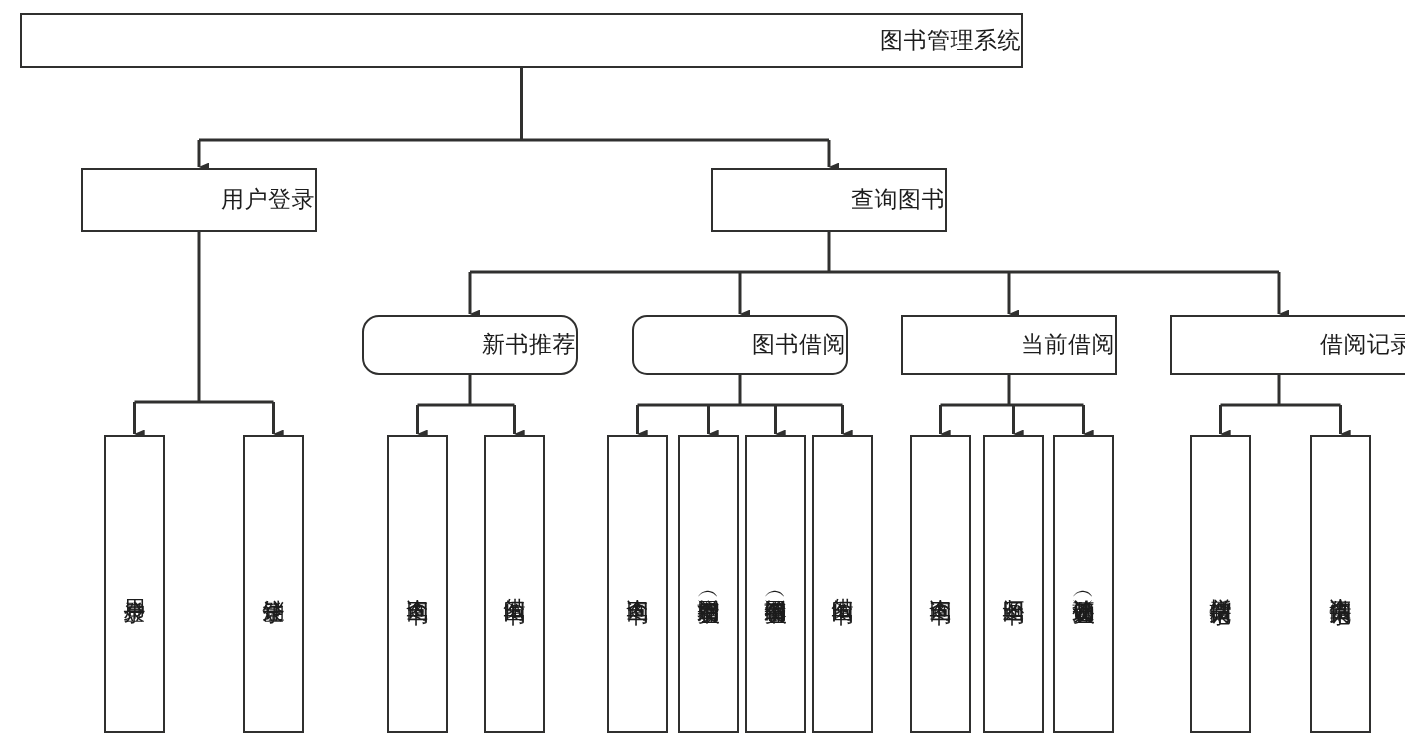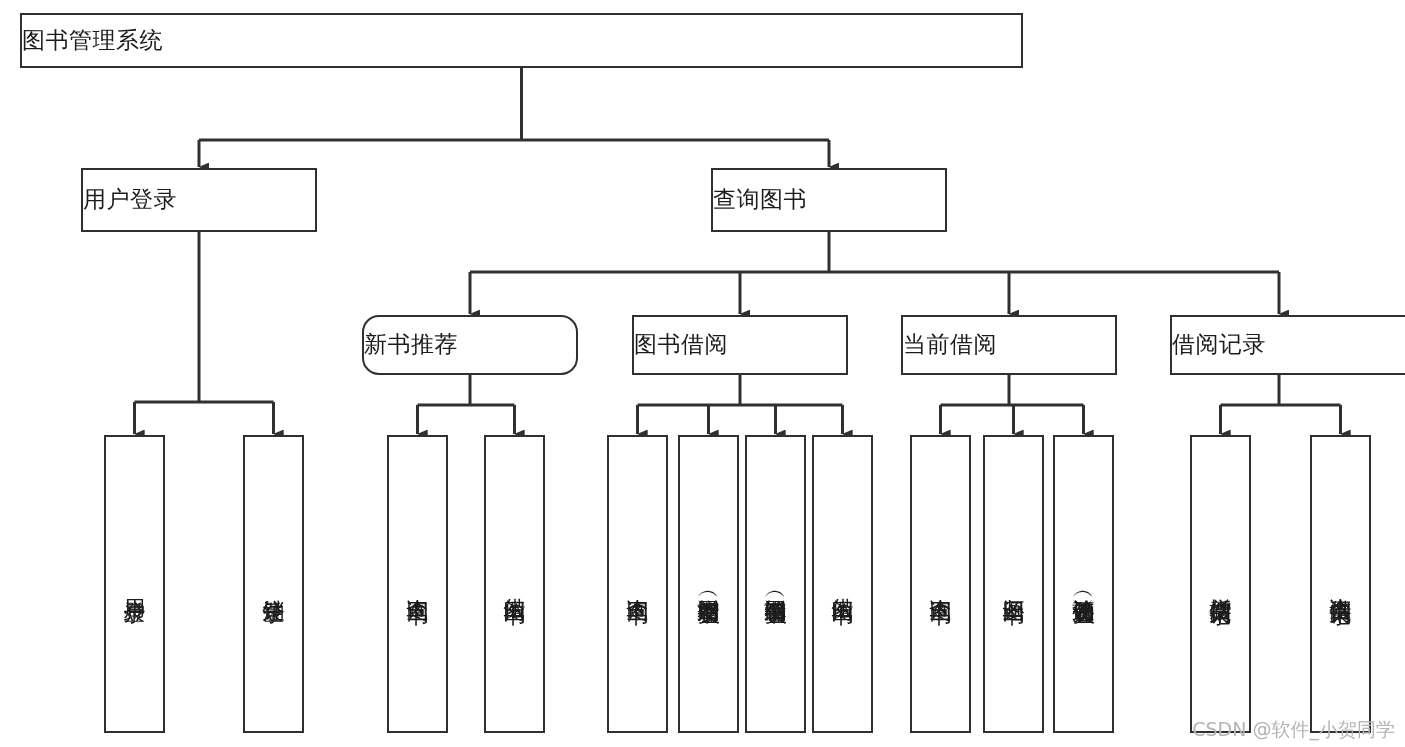--- a/index.html
+++ b/index.html
@@ -27,21 +27,21 @@
     height: 747px;
     pointer-events: none;
   }
   .node {
     position: absolute;
     box-sizing: border-box;
     background: #ffffff;
     border: 2.5px solid #30302f;
     display: flex;
     align-items: center;
-    justify-content: flex-start;
+    justify-content: flex-end;
     z-index: 2;
   }
   .node-label {
     font-size: 23px;
     line-height: 1.12;
     letter-spacing: 0.5px;
     color: #1c1c1c;
     white-space: nowrap;
     text-align: center;
   }
@@ -129,21 +129,21 @@
   <div class="node" style="left: 81px; top: 168px; width: 236px; height: 64px;">
     <span class="node-label">用户登录</span>
   </div>
   <div class="node" style="left: 711px; top: 168px; width: 236px; height: 64px;">
     <span class="node-label">查询图书</span>
   </div>
 
   <div class="node" style="left: 362px; top: 315px; width: 216px; height: 60px; border-radius: 17px;">
     <span class="node-label">新书推荐</span>
   </div>
-  <div class="node" style="left: 632px; top: 315px; width: 216px; height: 60px;">
+  <div class="node" style="left: 632px; top: 315px; width: 216px; height: 60px; border-radius: 15px;">
     <span class="node-label">图书借阅</span>
   </div>
   <div class="node" style="left: 901px; top: 315px; width: 216px; height: 60px;">
     <span class="node-label">当前借阅</span>
   </div>
   <div class="node" style="left: 1170px; top: 315px; width: 246px; height: 60px;">
     <span class="node-label">借阅记录</span>
   </div>
 
   <div class="node leaf" style="left: 104px; top: 435px; width: 61px; height: 298px;">
@@ -179,15 +179,14 @@
   <div class="node leaf tall" style="left: 1053px; top: 435px; width: 61px; height: 298px;">
     <span class="node-label">确认归还（管理员）</span>
   </div>
   <div class="node leaf" style="left: 1190px; top: 435px; width: 61px; height: 298px;">
     <span class="node-label">新增借阅记录</span>
   </div>
   <div class="node leaf" style="left: 1310px; top: 435px; width: 61px; height: 298px;">
     <span class="node-label">查询借阅记录</span>
   </div>
 
-  <div id="watermark">CSDN @软件_小贺同学</div>
 
 </div>
 
 </body></html>

